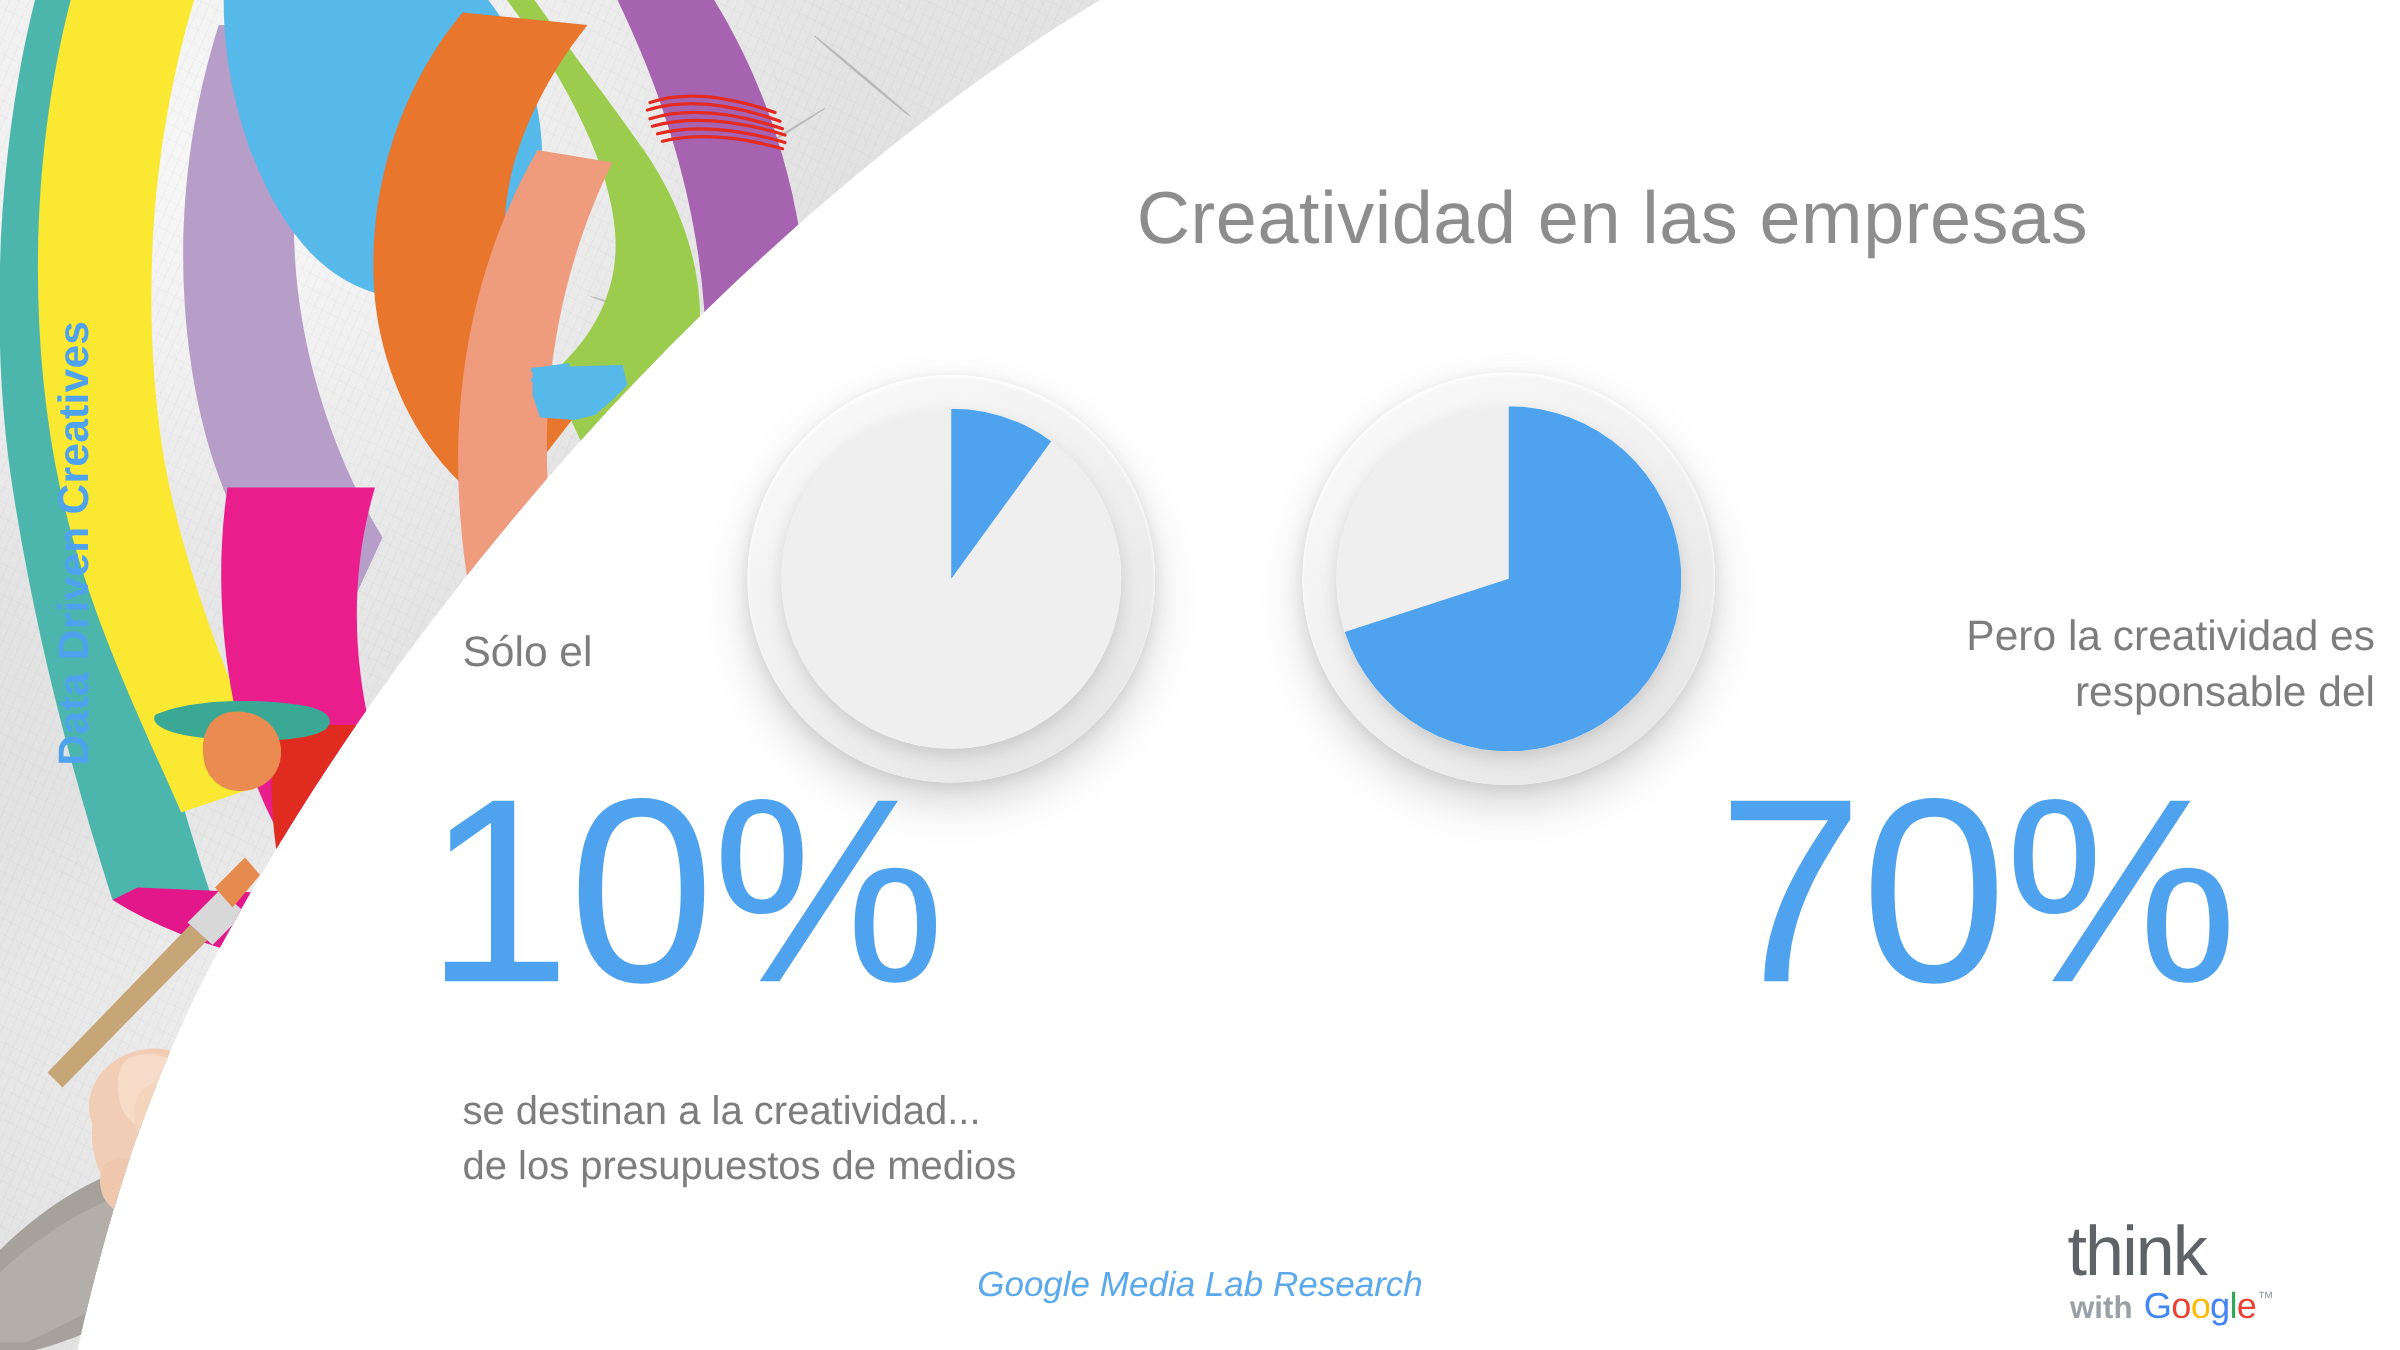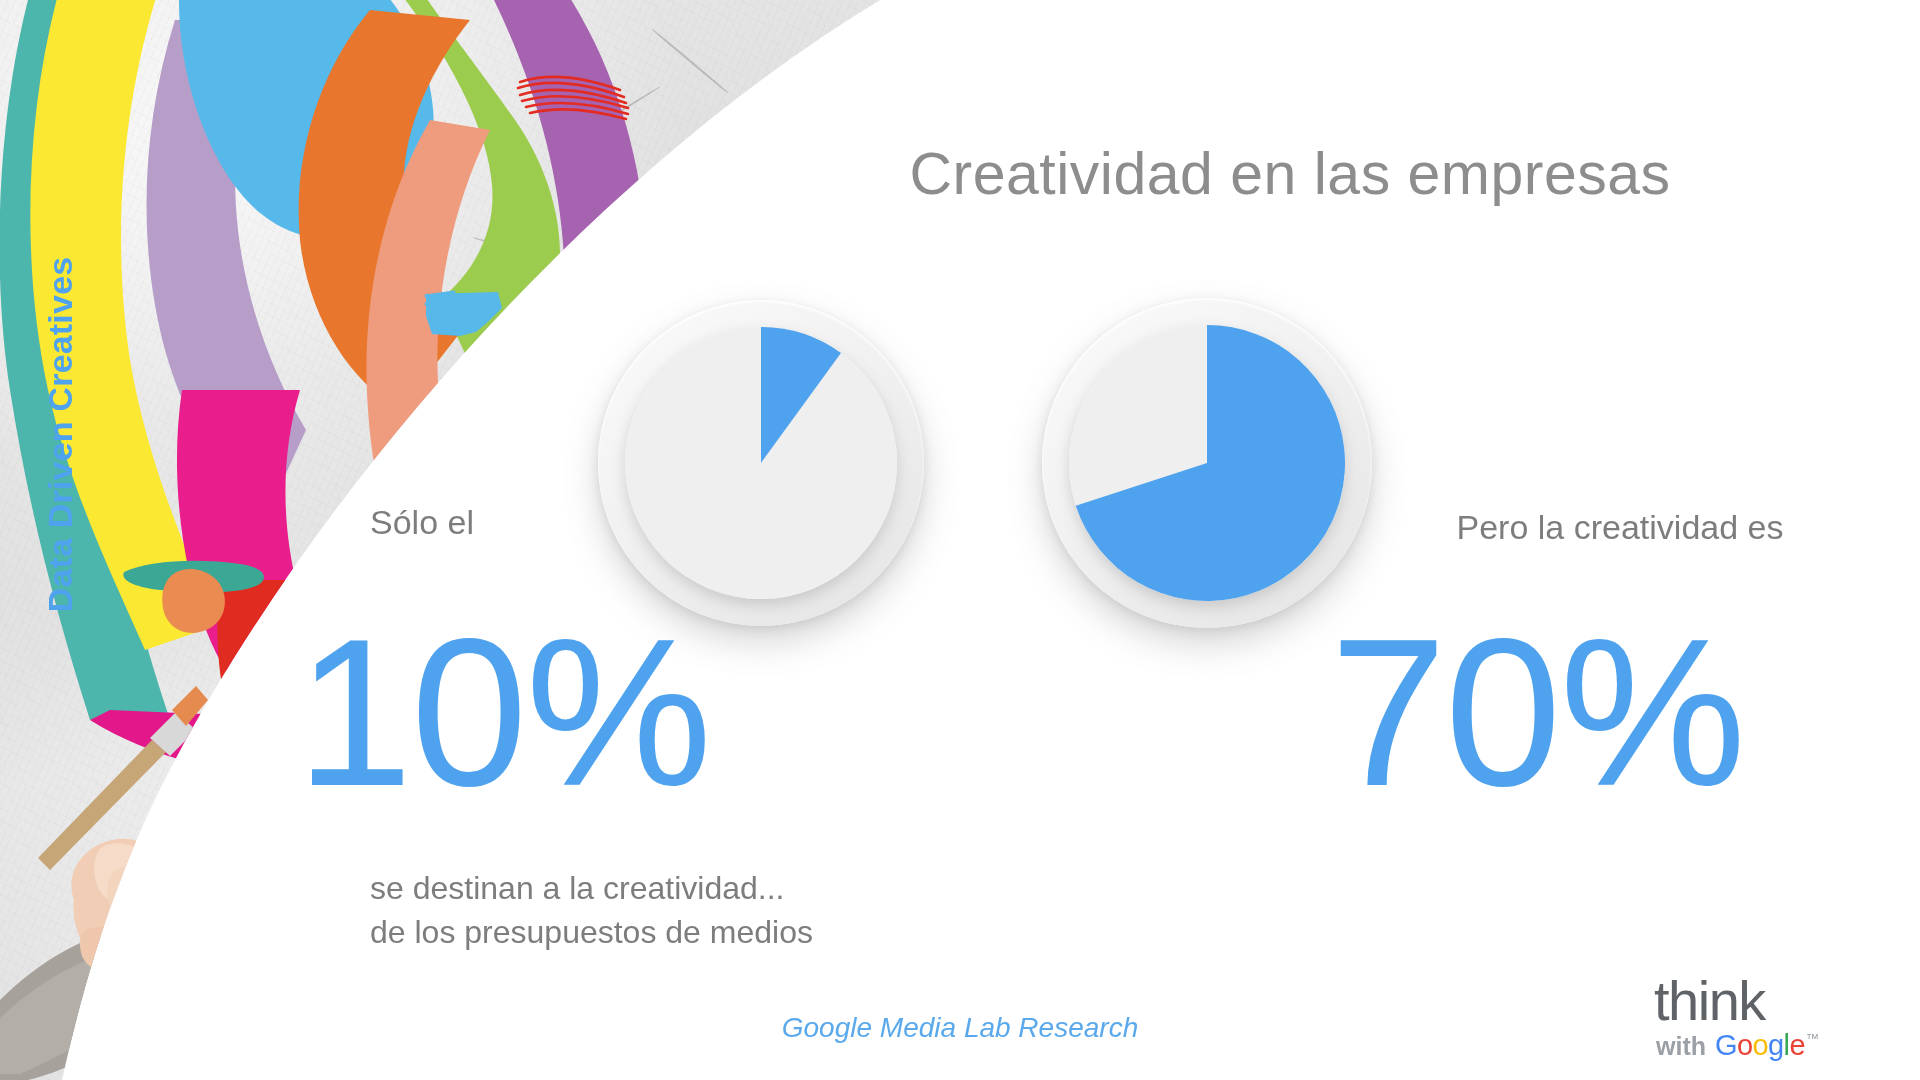--- a/index.html
+++ b/index.html
@@ -111,29 +111,30 @@
     border-radius:50%;
     box-shadow:
       0 6px 14px rgba(120,120,120,.28),
       inset 0 1px 2px rgba(255,255,255,.9);
     background:#efefef;
   }
 
   
   .callout { position:absolute; color:#7d7d7d; font-size:34px; line-height:1.32; font-weight:400; }
   .callout.left-top  { left:370px; top:500px; text-align:left; }
-  .callout.right-top { right:20px; top:505px; text-align:center; width:560px; }
+  .callout.right-top { right:20px; top:487px; text-align:right; width:560px; }
 
   .bignum {
     position:absolute;
     color:#4FA3EE;
     font-size:210px;
     font-weight:300;
     line-height:1;
     letter-spacing:-2px;
+    margin-left:44px;
   }
   .bignum.left  { left:296px; top:608px; }
   .bignum.right { left:1330px; top:608px; }
 
   .caption { position:absolute; color:#7d7d7d; font-size:32px; line-height:1.38; font-weight:400; }
   .caption.left  { left:370px; top:866px; text-align:left; }
   .caption.right { left:1325px; top:866px; text-align:left; }
 
   
   .source {
@@ -307,20 +308,21 @@
 
   <div class="callout left-top">Sólo el</div>
   <div class="bignum left">10%</div>
   <div class="caption left">
     <div>se destinan a la creatividad...</div>
     <div>de los presupuestos de medios</div>
   </div>
 
   <div class="callout right-top">
     <div>Pero la creatividad es</div>
+    <div>responsable del</div>
   </div>
   <div class="bignum right">70%</div>
 
   <div class="source">Google Media Lab Research</div>
 
   <div class="logo">
     <div class="logo-think">think</div>
     <div class="logo-row">
       <span class="logo-with">with</span>
       <span class="logo-google"><span class="g1">G</span><span class="g2">o</span><span class="g3">o</span><span class="g4">g</span><span class="g5">l</span><span class="g6">e</span><span class="logo-tm">™</span></span>

